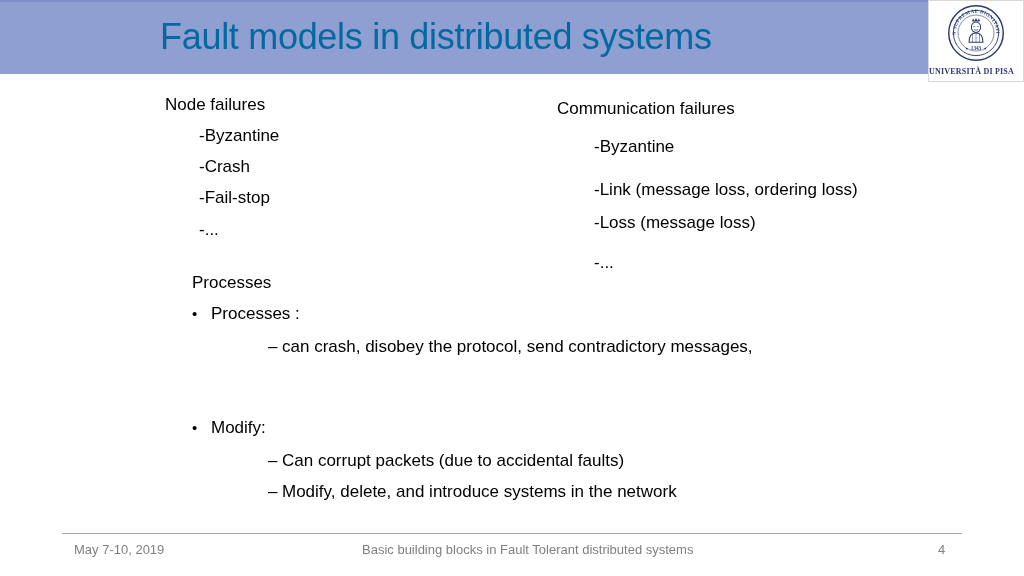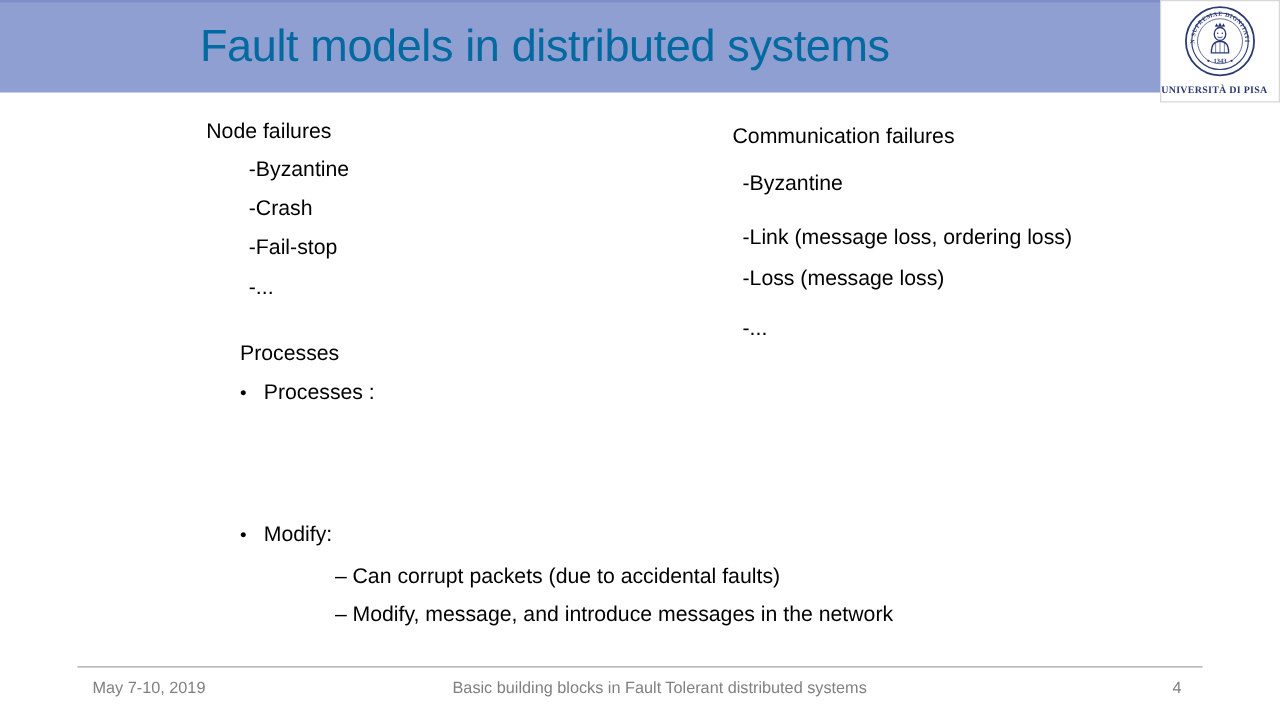--- a/index.html
+++ b/index.html
@@ -166,49 +166,50 @@
 <div class="txt lvl1" style="left:165px; top:95px;">Node failures</div>
 
 <div class="txt lvl2" style="left:199px; top:126px;">-Byzantine</div>
 
 <div class="txt lvl2" style="left:199px; top:157px;">-Crash</div>
 
 <div class="txt lvl2" style="left:199px; top:188px;">-Fail-stop</div>
 
 <div class="txt lvl2" style="left:199px; top:220px;">-...</div>
 
-<div class="txt lvl1" style="left:557px; top:99px;margin-left:29px;">Communication failures</div>
+<div class="txt lvl1" style="left:557px; top:99px;">Communication failures</div>
 
 <div class="txt lvl2" style="left:594px; top:137px;">-Byzantine</div>
 
 <div class="txt lvl2" style="left:594px; top:180px;">-Link (message loss, ordering loss)</div>
 
 <div class="txt lvl2" style="left:594px; top:213px;">-Loss (message loss)</div>
 
 <div class="txt lvl2" style="left:594px; top:253px;">-...</div>
 
 <div class="txt lvl1" style="left:192px; top:273px;">Processes</div>
 
 <div class="bullet-row" style="left:192px; top:304px;">
   <span class="bullet-dot">•</span><span>Processes :</span>
 </div>
 
 <div class="dash-block" style="left:268px; top:336px;">
+  <span><span class="dash-mark">–</span><span>can crash, disobey the protocol, send contradictory messages,</span></span>
 </div>
 
 <div class="bullet-row" style="left:192px; top:418px;">
   <span class="bullet-dot">•</span><span>Modify:</span>
 </div>
 
 <div class="dash-block" style="left:268px; top:450px;">
   <span><span class="dash-mark">–</span><span>Can corrupt packets (due to accidental faults)</span></span>
 </div>
 
 <div class="dash-block" style="left:268px; top:481px;">
-  <span><span class="dash-mark">–</span><span>Modify, message, and introduce messages in the network</span></span>
+  <span><span class="dash-mark">–</span><span>Modify, delete, and introduce systems in the network</span></span>
 </div>
 
 <div id="footer-rule"></div>
 
 <div class="footer-txt" id="footer-date">May 7-10, 2019</div>
 
 <div class="footer-txt" id="footer-title">Basic building blocks in Fault Tolerant distributed systems</div>
 
 <div class="footer-txt" id="footer-page">4</div>
 

